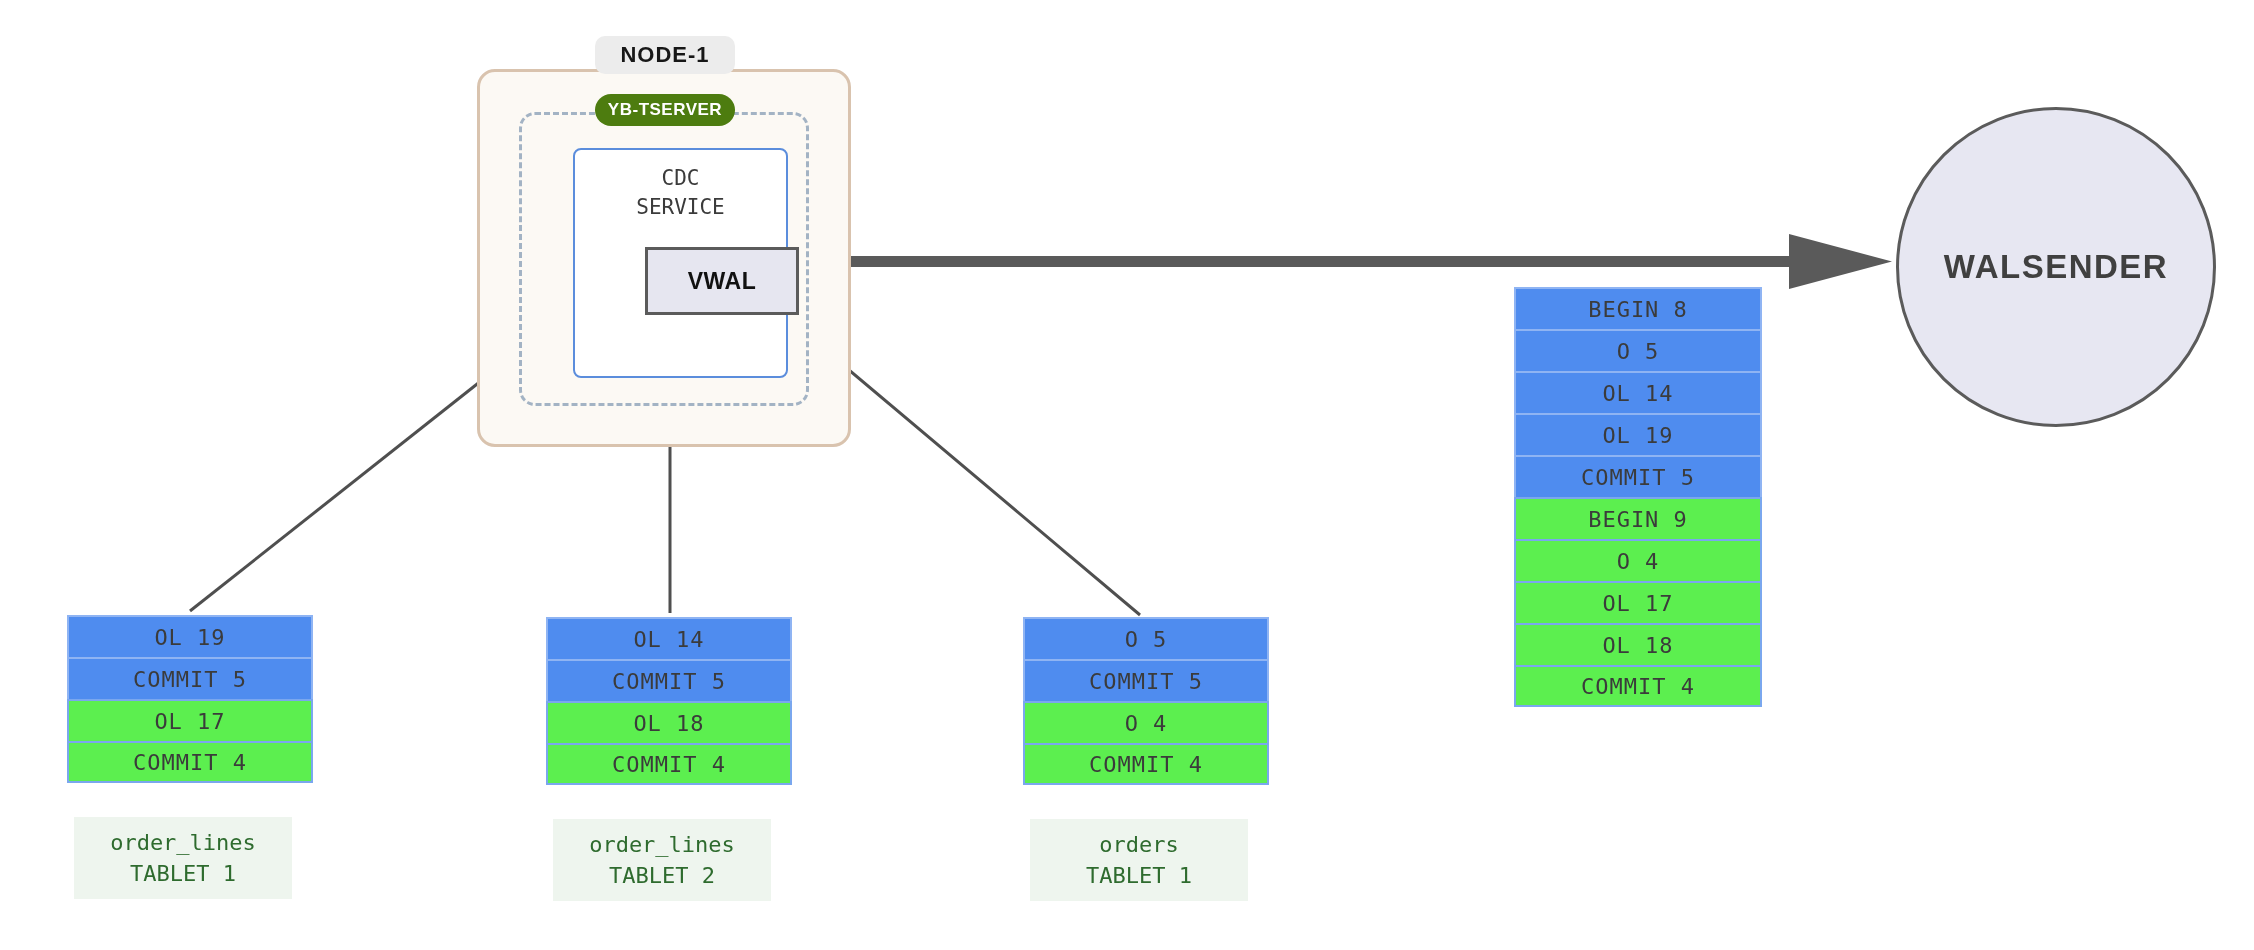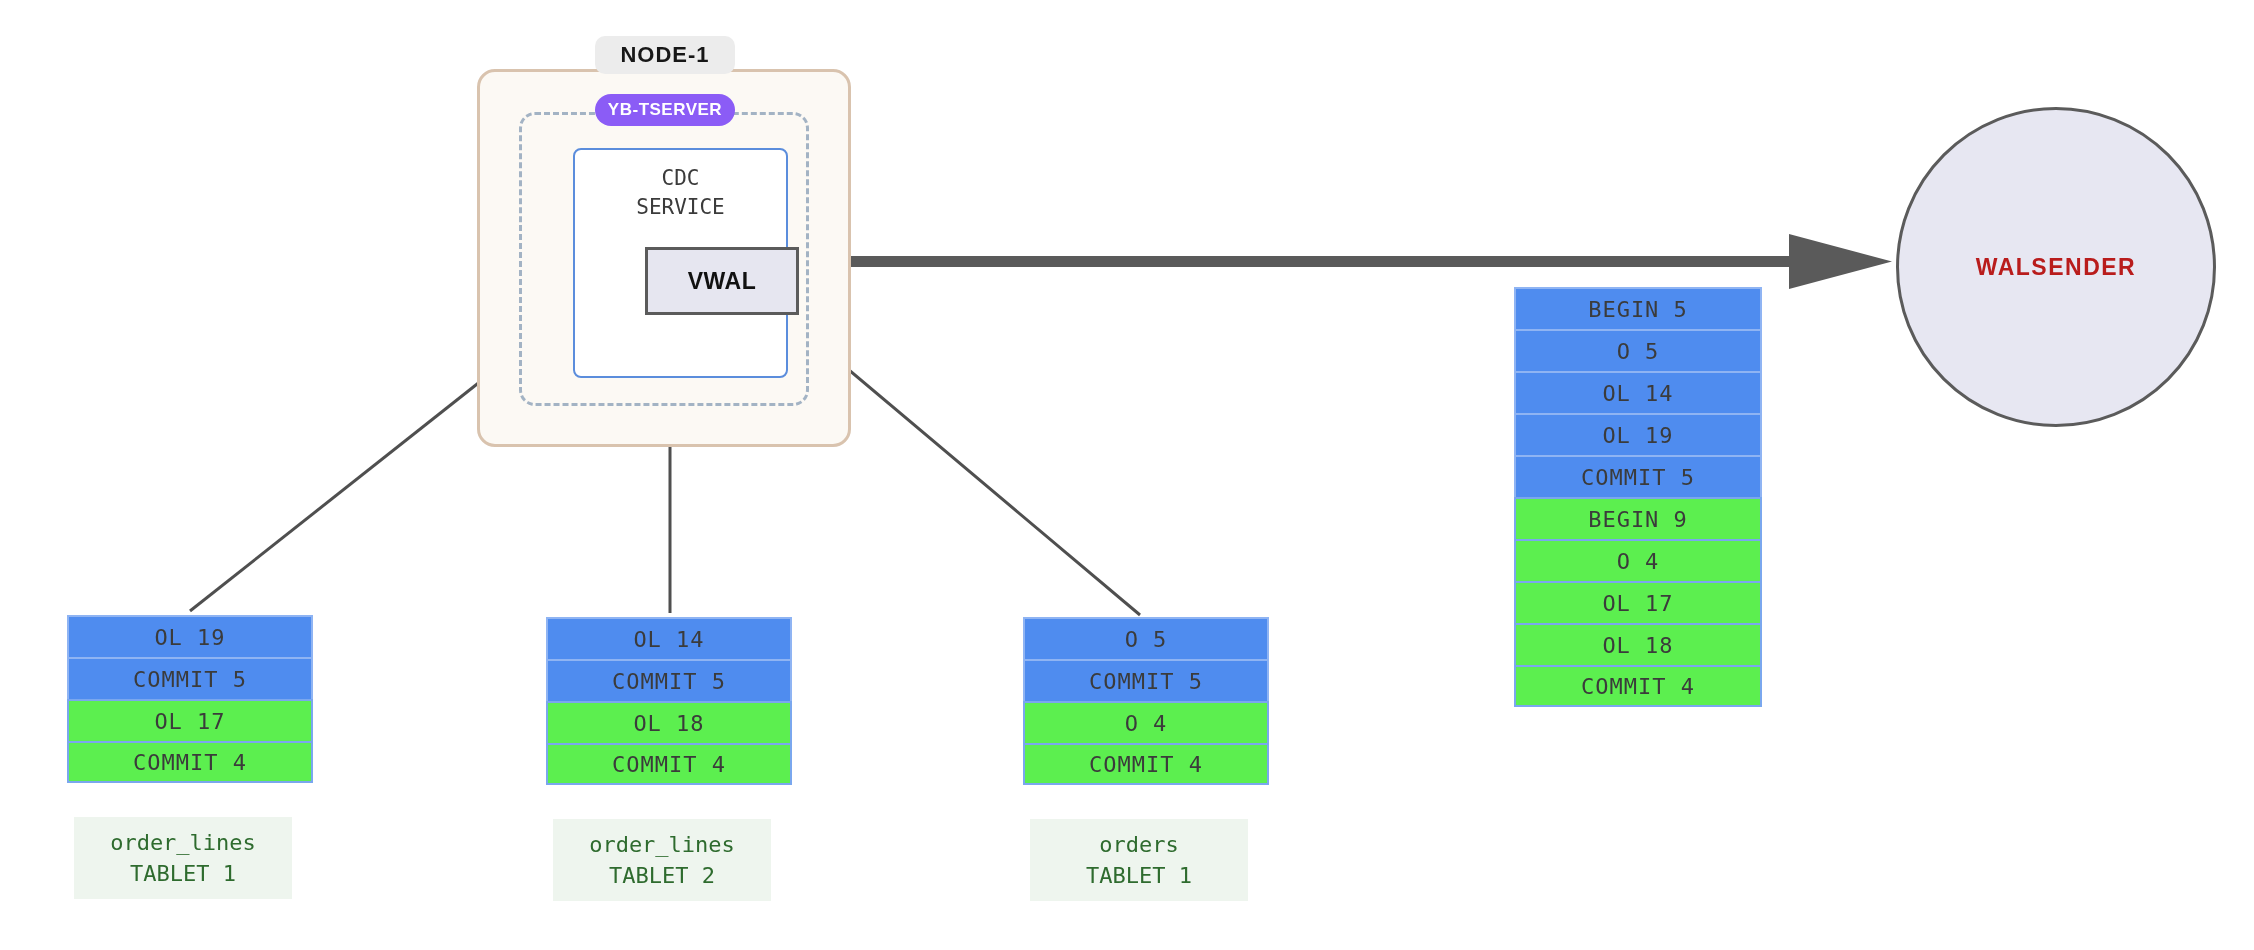--- a/index.html
+++ b/index.html
@@ -74,21 +74,21 @@
     background: transparent;
     box-sizing: border-box;
   }
   .tserver-pill {
     position: absolute;
     left: 595px;
     top: 87px;
     width: 140px;
     height: 32px;
     border-radius: 16px;
-    background: #8b5cf6;
+    background: #4d7c0f;
     color: #ffffff;
     font-family: "Liberation Sans", sans-serif;
     font-weight: bold;
     font-size: 17px;
     letter-spacing: 0.5px;
     display: flex;
     align-items: center;
     justify-content: center;
     box-sizing: border-box;
   }
@@ -148,23 +148,23 @@
     height: 320px;
     border-radius: 50%;
     background: #e7e7f2;
     border: 3px solid #5b5b5b;
     box-sizing: border-box;
     display: flex;
     align-items: center;
     justify-content: center;
     font-family: "Liberation Sans", sans-serif;
     font-weight: bold;
-    font-size: 23px;
+    font-size: 33px;
     letter-spacing: 1.5px;
-    color: #b91c1c;
+    color: #404040;
   }
 
   
   .stack {
     position: absolute;
   }
   .stack .row {
     box-sizing: border-box;
     border: 2px solid #7aa7ee;
     border-bottom-width: 0;
@@ -261,21 +261,21 @@
         <div class="row blue">COMMIT 5</div>
         <div class="row green">O 4</div>
         <div class="row green">COMMIT 4</div>
       </div>
       <div class="tablet-cap" style="left: 1030px; top: 812px; width: 218px; height: 82px;">orders
 TABLET 1</div>
     </div>
 
   <div id="stream-layer">
       <div class="stack" style="left: 1514px; top: 280px; width: 248px;">
-        <div class="row blue">BEGIN 5</div>
+        <div class="row blue">BEGIN 8</div>
         <div class="row blue">O 5</div>
         <div class="row blue">OL 14</div>
         <div class="row blue">OL 19</div>
         <div class="row blue">COMMIT 5</div>
         <div class="row green">BEGIN 9</div>
         <div class="row green">O 4</div>
         <div class="row green">OL 17</div>
         <div class="row green">OL 18</div>
         <div class="row green">COMMIT 4</div>
       </div>

